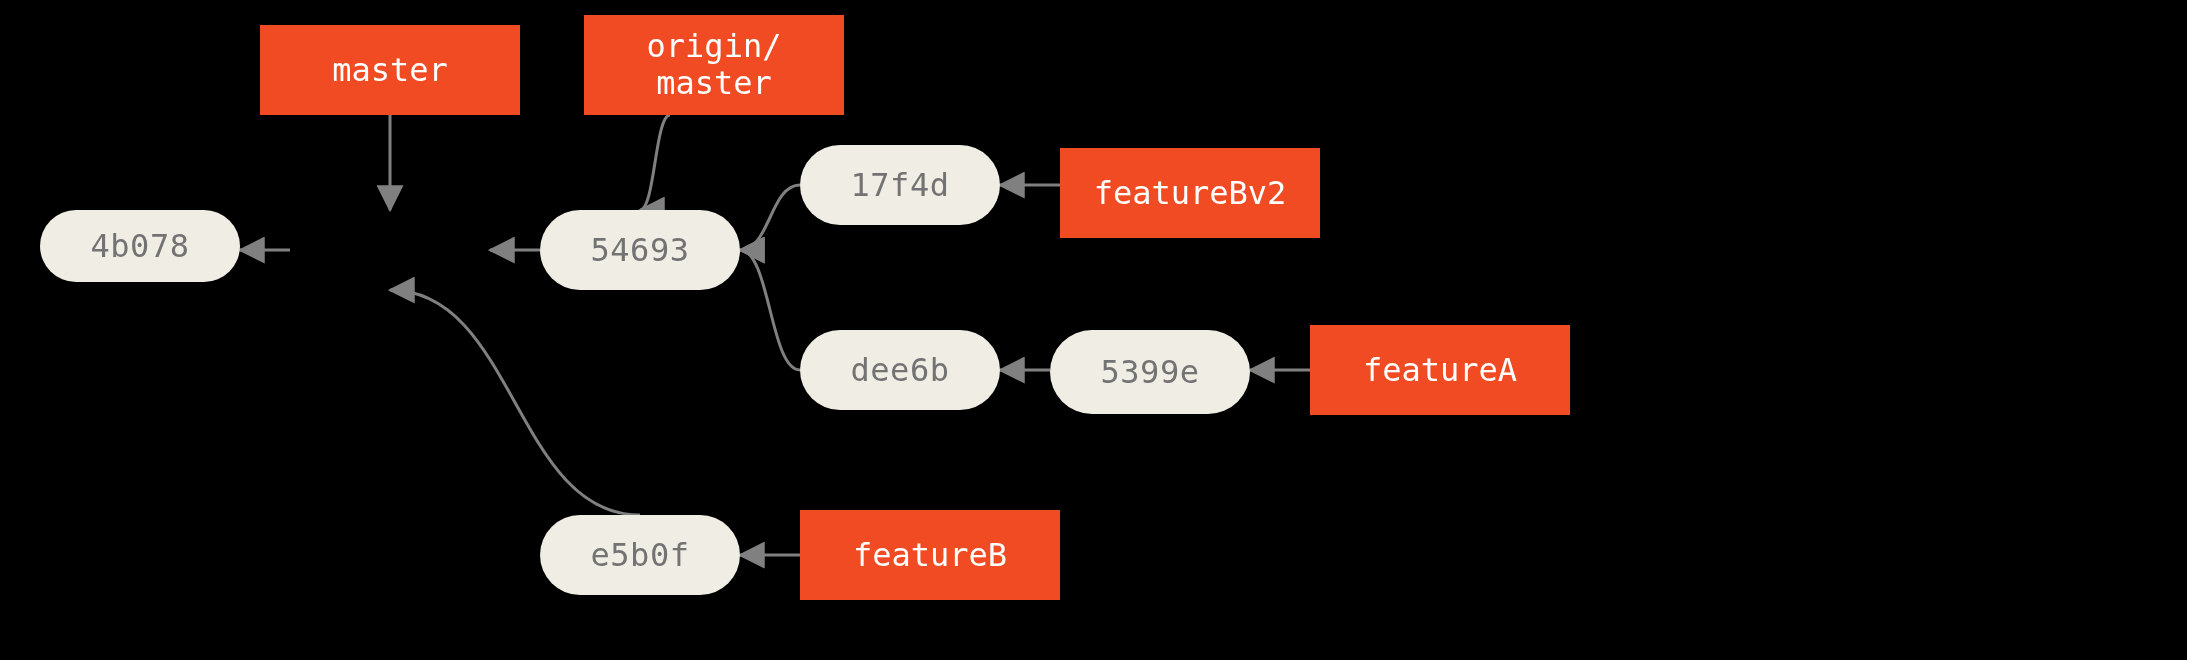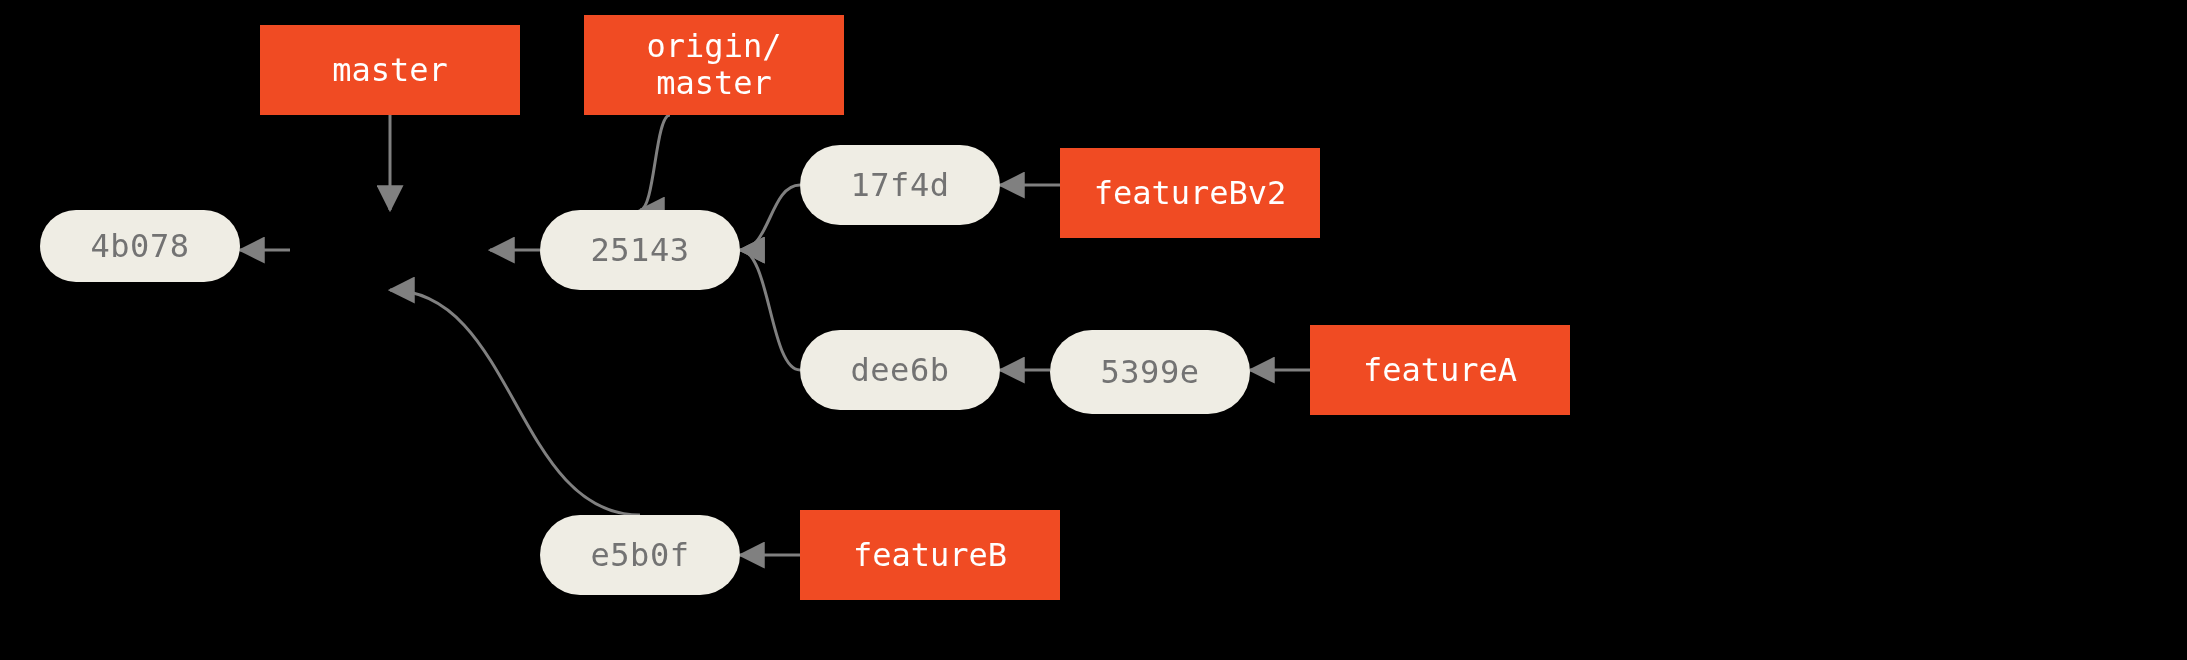--- a/index.html
+++ b/index.html
@@ -30,21 +30,21 @@
         <path d="M 1060 185 L 1000 185" fill="none" stroke="#808080" stroke-width="3" marker-end="url(#arrow)"></path>
         <path d="M 1310 370 L 1250 370" fill="none" stroke="#808080" stroke-width="3" marker-end="url(#arrow)"></path>
         <path d="M 800 555 L 740 555" fill="none" stroke="#808080" stroke-width="3" marker-end="url(#arrow)"></path>
       </g>
 </svg>
 
 <div class="commit" style="left: 40px; top: 210px; width: 200px; height: 72px;">
       <span>4b078</span>
     </div>
 <div class="commit" style="left: 540px; top: 210px; width: 200px; height: 80px;">
-      <span>25143</span>
+      <span>54693</span>
     </div>
 <div class="commit" style="left: 800px; top: 145px; width: 200px; height: 80px;">
       <span>17f4d</span>
     </div>
 <div class="commit" style="left: 800px; top: 330px; width: 200px; height: 80px;">
       <span>dee6b</span>
     </div>
 <div class="commit" style="left: 1050px; top: 330px; width: 200px; height: 84px;">
       <span>5399e</span>
     </div>

